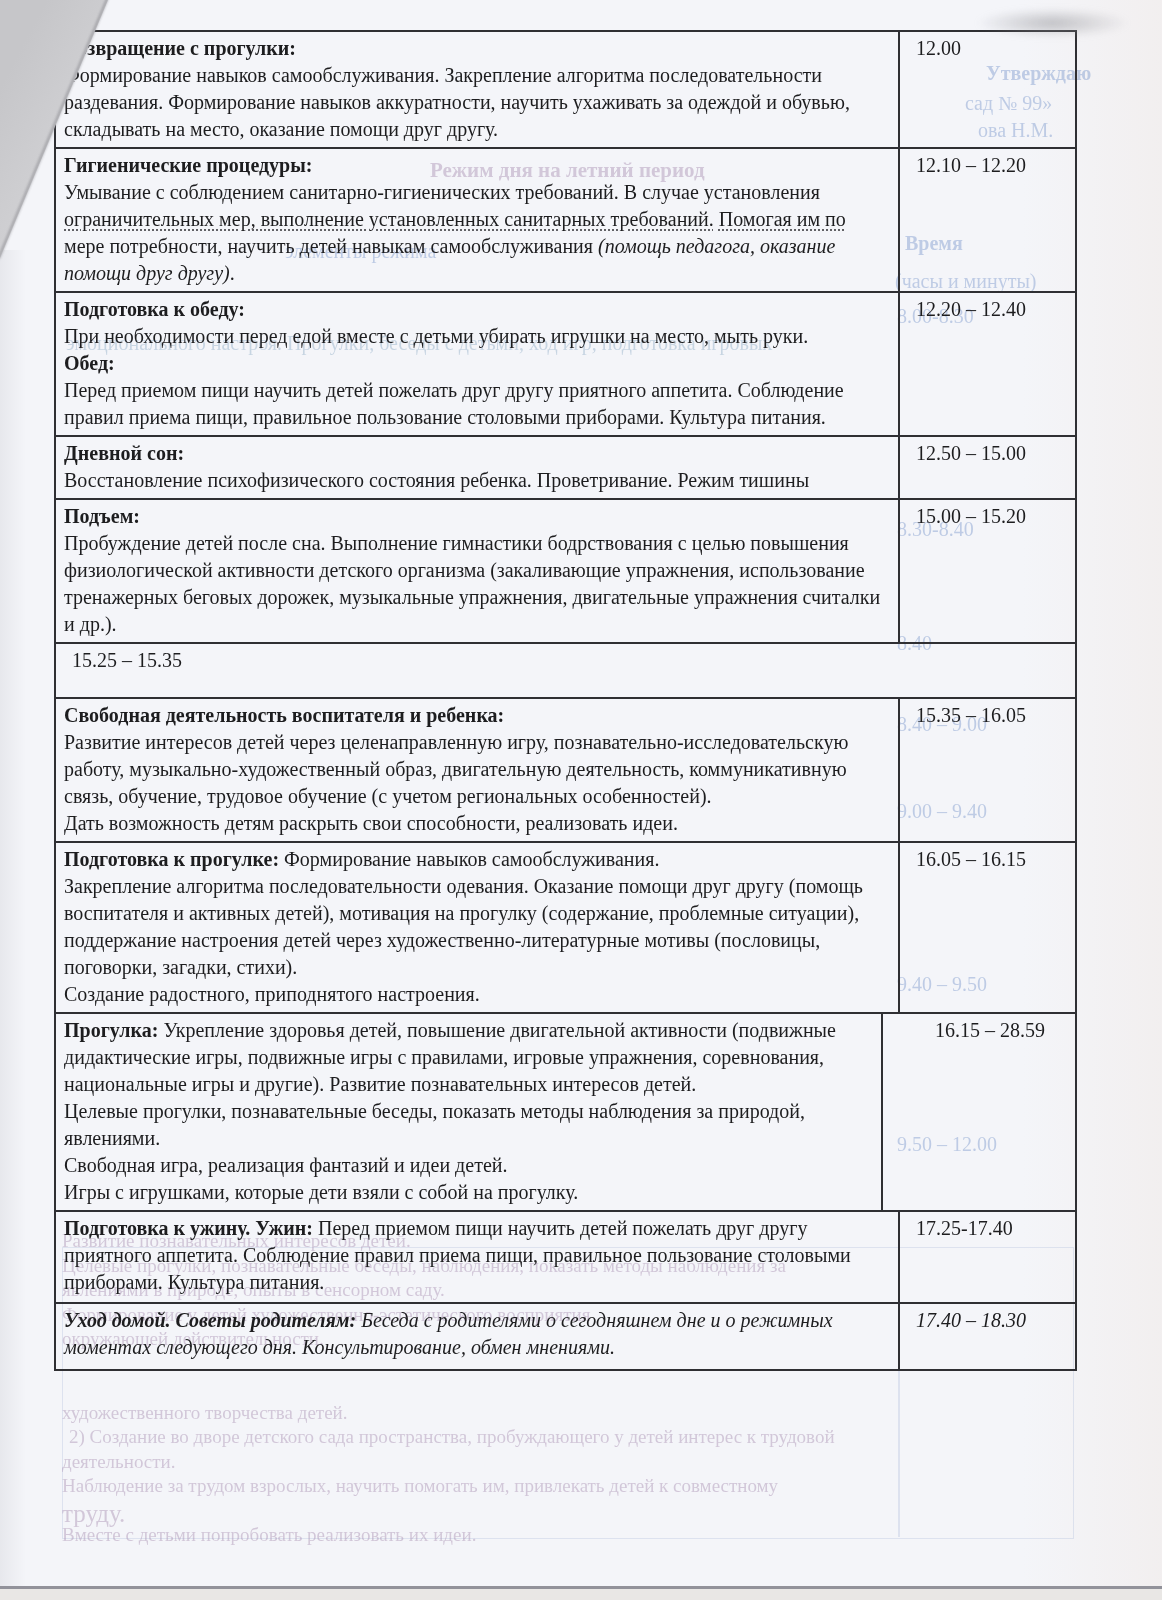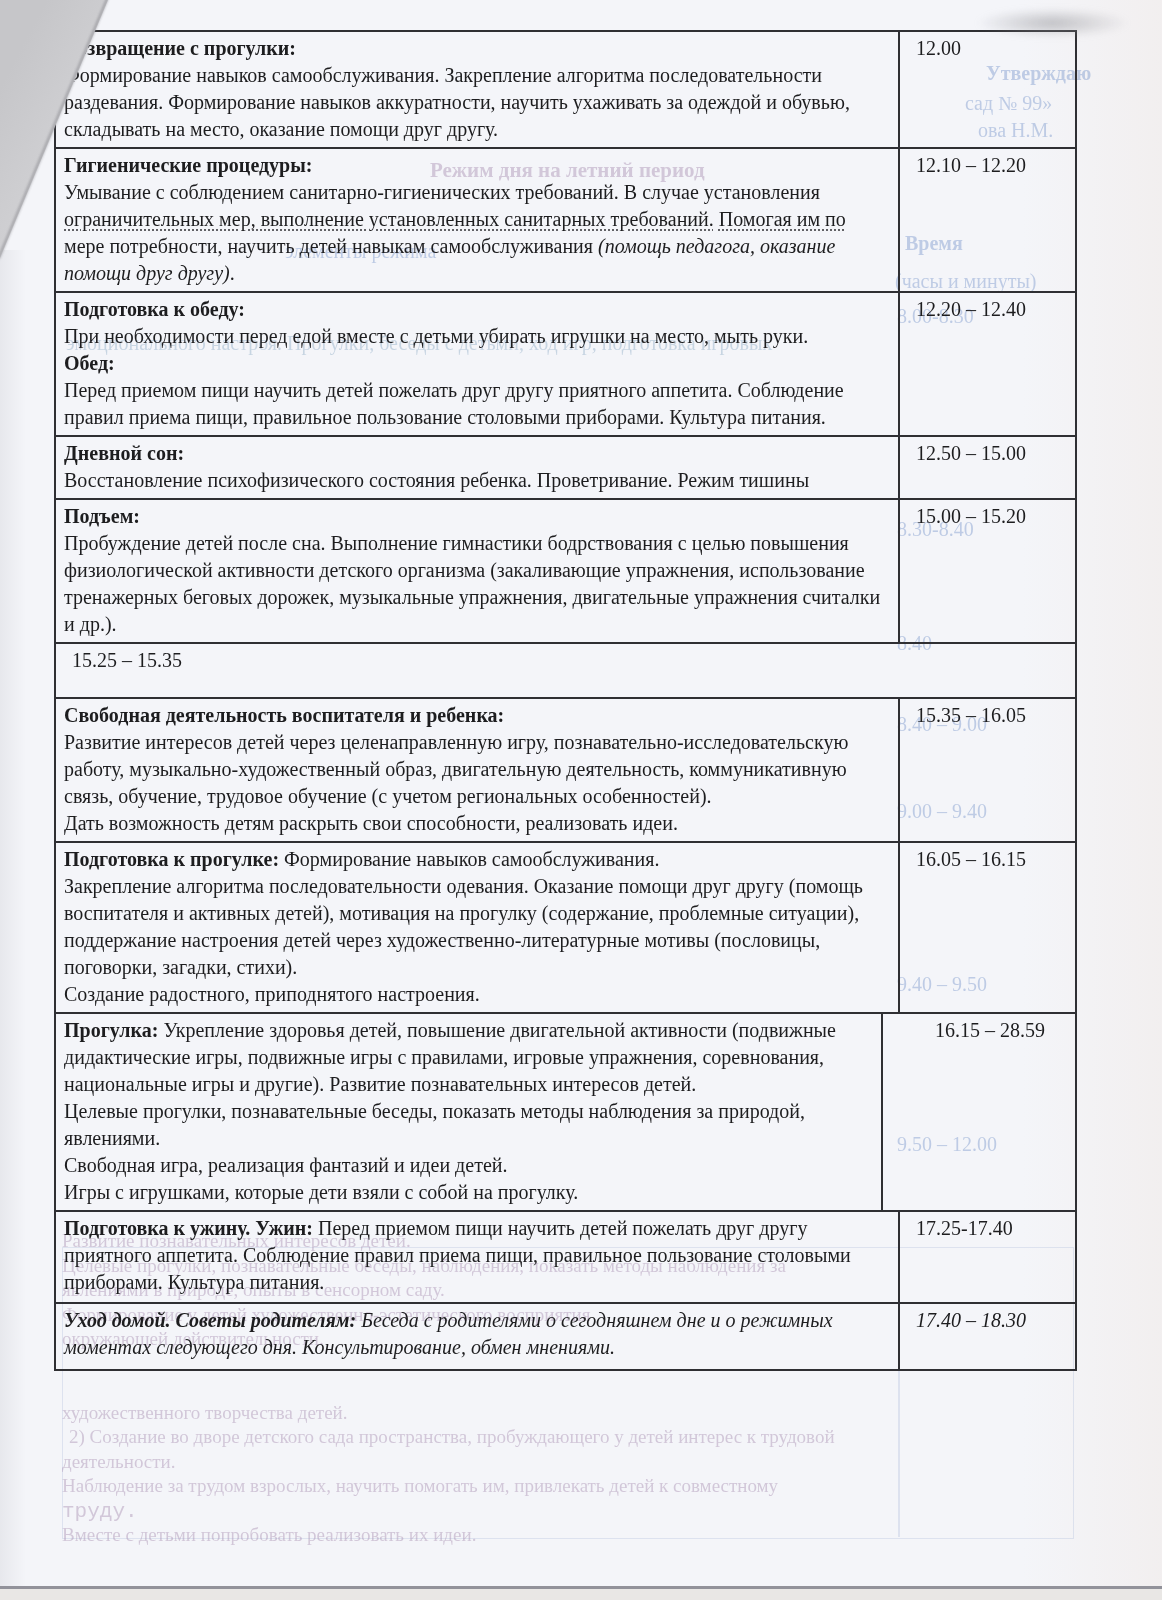--- a/index.html
+++ b/index.html
@@ -107,21 +107,21 @@
       <div class="ghost" style="left: 897px; top: 1133px; font-size: 20px; color: rgba(125, 152, 205, 0.45);">9.50 – 12.00</div>
       <div class="ghost" style="left: 62px; top: 1230px; font-size: 19px; color: rgba(168, 145, 178, 0.45);">Развитие познавательных интересов детей.</div>
       <div class="ghost" style="left: 62px; top: 1254.5px; font-size: 19px; color: rgba(168, 145, 178, 0.45);">Целевые прогулки, познавательные беседы, наблюдения, показать методы наблюдения за</div>
       <div class="ghost" style="left: 62px; top: 1279px; font-size: 19px; color: rgba(168, 145, 178, 0.45);">явлениями в природе, опыты в сенсорном саду.</div>
       <div class="ghost" style="left: 62px; top: 1303.5px; font-size: 19px; color: rgba(168, 145, 178, 0.45);">Формирование у детей художественно-эстетического восприятия</div>
       <div class="ghost" style="left: 62px; top: 1328px; font-size: 19px; color: rgba(168, 145, 178, 0.45);">окружающей действительности.</div>
       <div class="ghost" style="left: 62px; top: 1401.5px; font-size: 19px; color: rgba(168, 145, 178, 0.45);">художественного творчества детей.</div>
       <div class="ghost" style="left: 62px; top: 1426px; font-size: 19px; color: rgba(168, 145, 178, 0.45); margin-left: 7px;">2) Создание во дворе детского сада пространства, пробуждающего у детей интерес к трудовой</div>
       <div class="ghost" style="left: 62px; top: 1450.5px; font-size: 19px; color: rgba(168, 145, 178, 0.45);">деятельности.</div>
       <div class="ghost" style="left: 62px; top: 1475px; font-size: 19px; color: rgba(168, 145, 178, 0.45);">Наблюдение за трудом взрослых, научить помогать им, привлекать детей к совместному</div>
-      <div class="ghost" style="left: 62px; top: 1499.5px; font-size: 21px; color: rgba(168, 145, 178, 0.45); font-family: Liberation Mono, monospace;">труду.</div>
+      <div class="ghost" style="left: 62px; top: 1499.5px; font-size: 25px; color: rgba(168, 145, 178, 0.45);">труду.</div>
       <div class="ghost" style="left: 62px; top: 1524px; font-size: 19px; color: rgba(168, 145, 178, 0.45);">Вместе с детьми попробовать реализовать их идеи.</div>
     </div>
 
   <div id="schedule-table">
       <div class="row" style="min-height: 112px;">
         <div class="cell text">
           <p><span class="b">Возвращение с прогулки:</span></p>
           <p><span> Формирование навыков самообслуживания. Закрепление алгоритма последовательности раздевания. Формирование навыков аккуратности, научить ухаживать за одеждой и обувью, складывать на место, оказание помощи друг другу.</span></p>
         </div>
         <div class="cell time">12.00</div>

